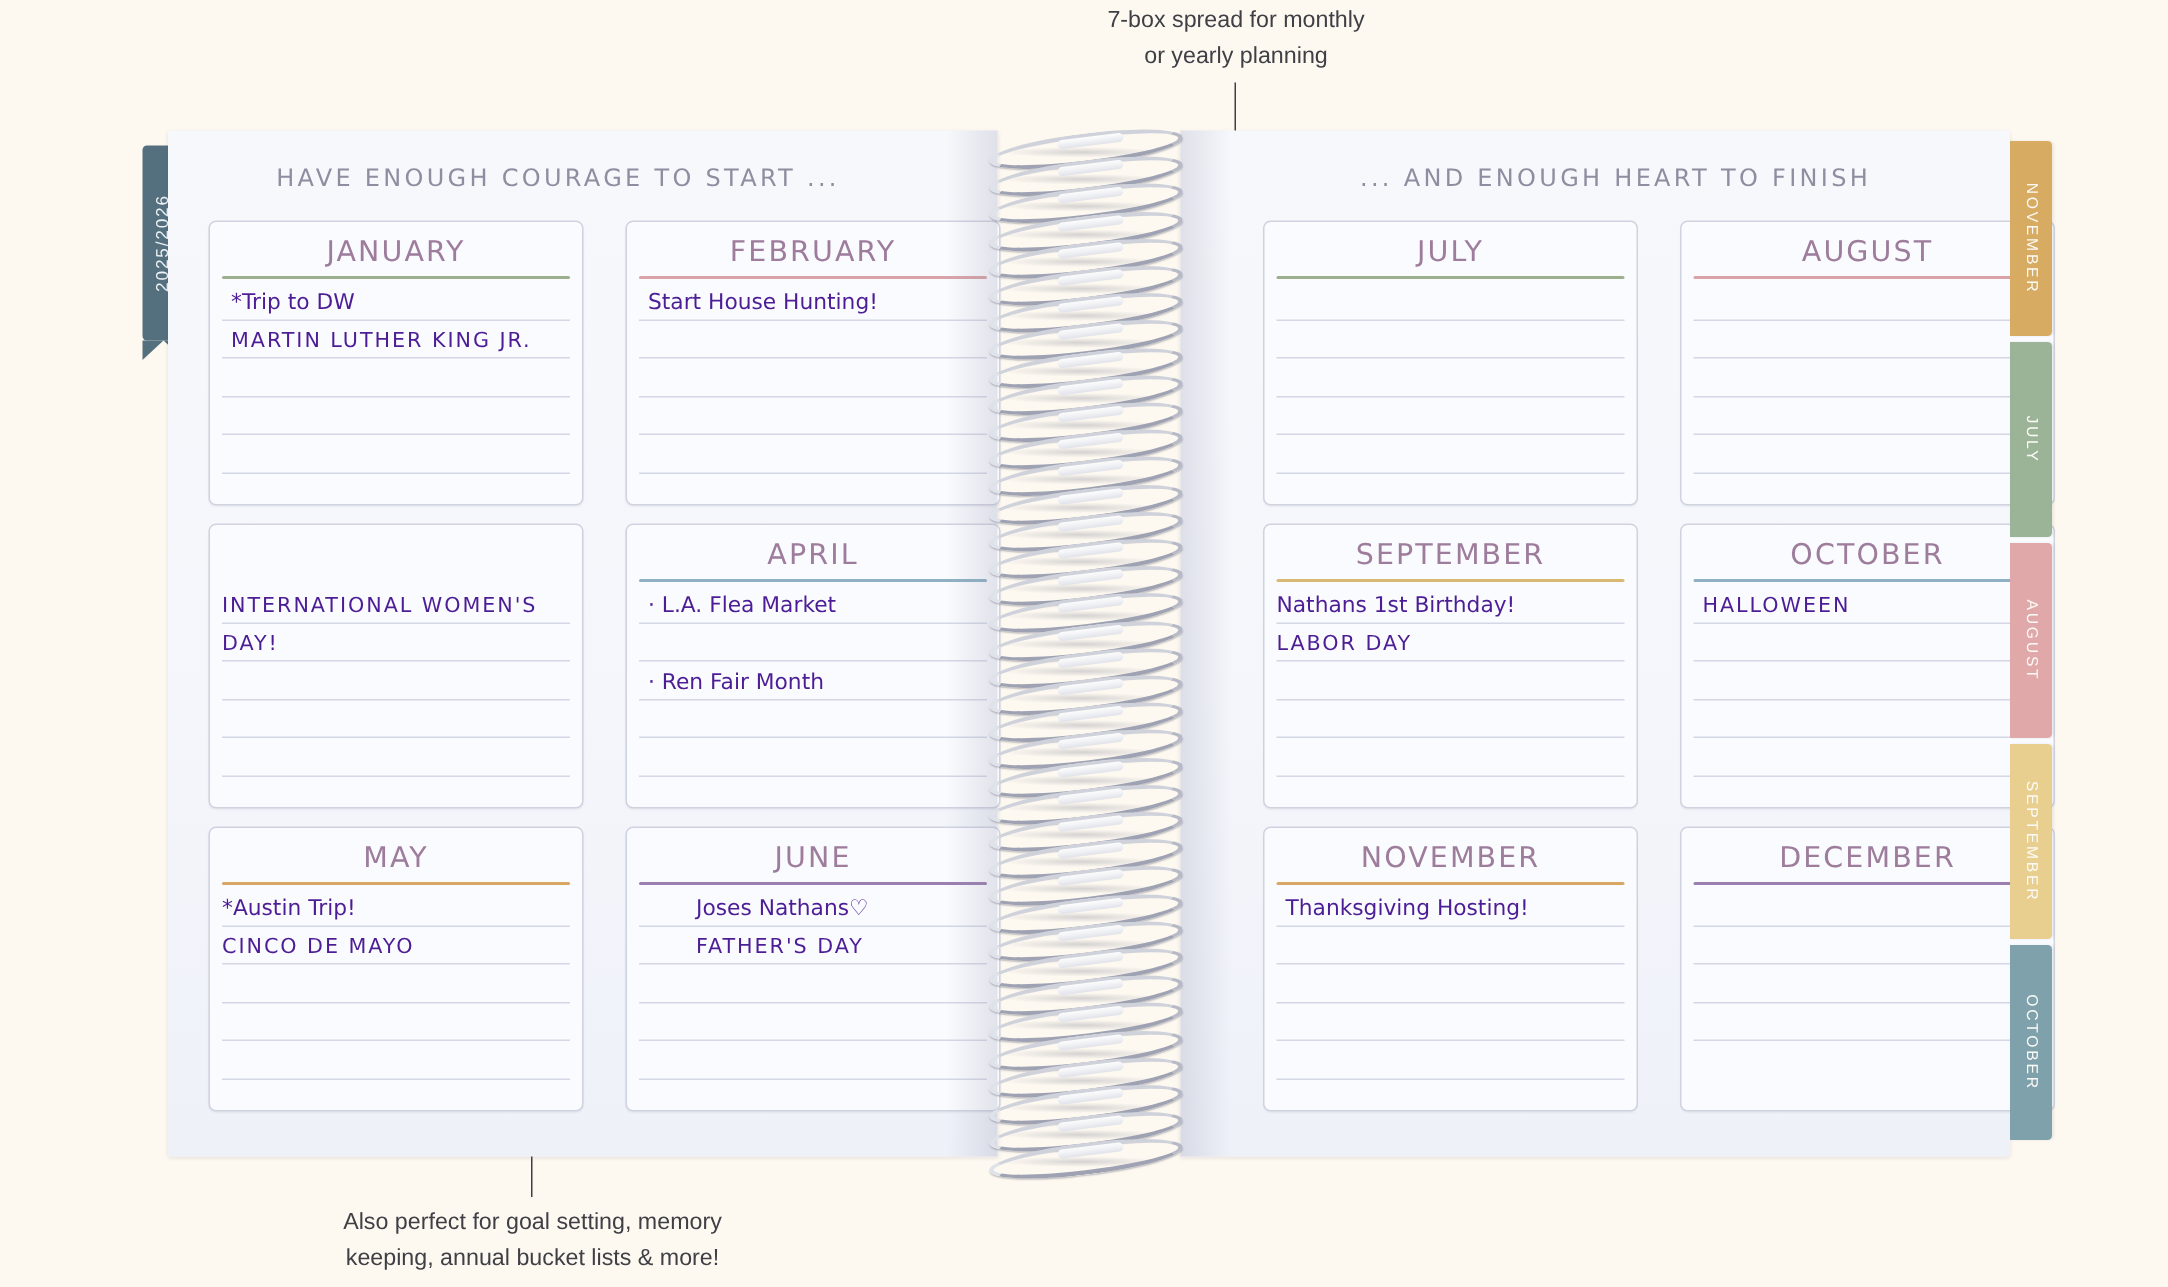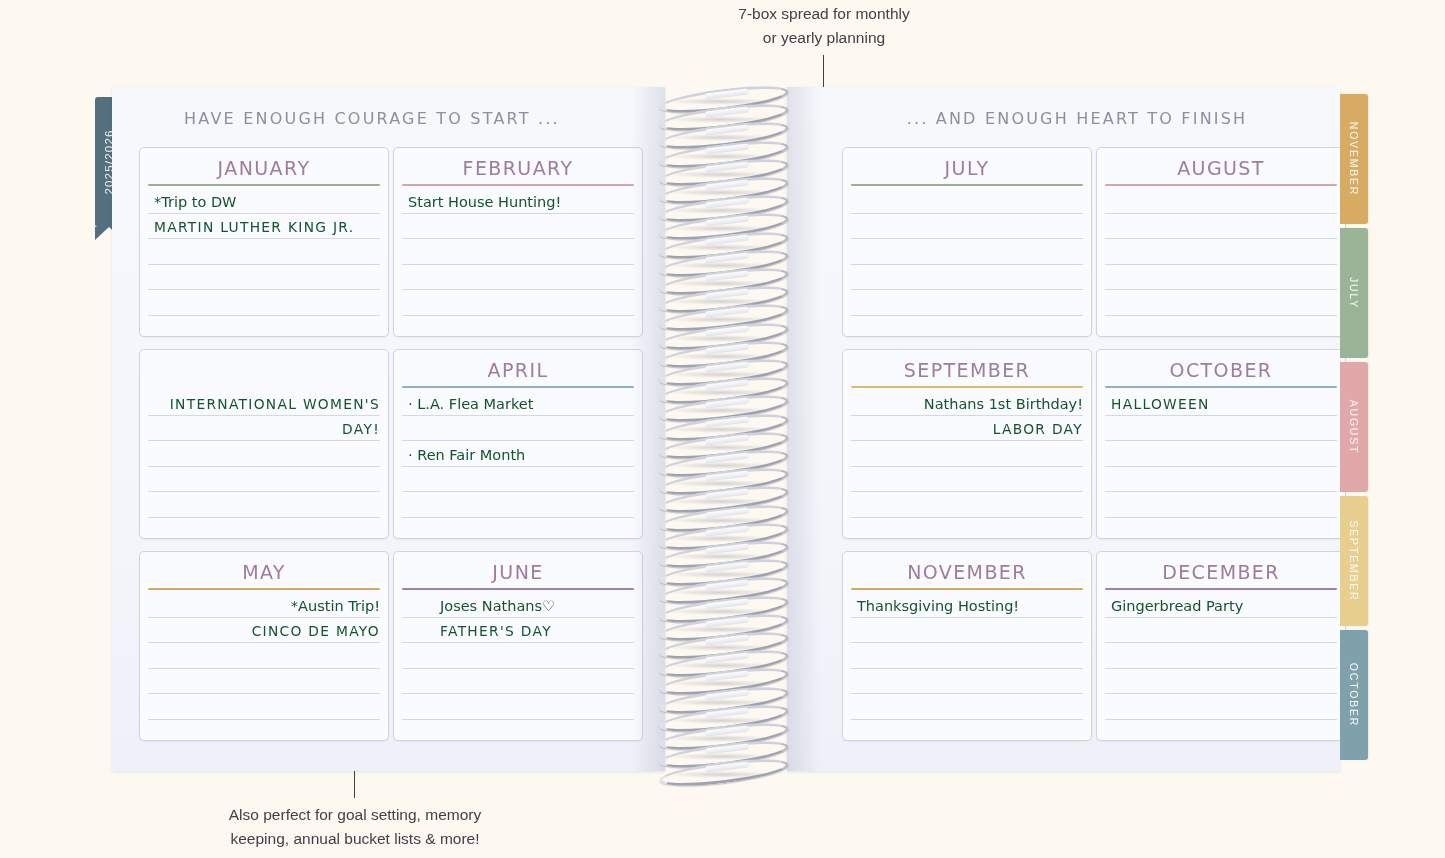--- a/index.html
+++ b/index.html
@@ -177,21 +177,21 @@
   .header-left  { left: 0; width: 520px; text-align: center; }
   .header-right { left: 30px; width: 520px; text-align: center; }
 
   
   .grid {
     position: absolute;
     top: 60px;
     display: grid;
     grid-template-columns: 250px 250px;
     grid-template-rows: 190px 190px 190px;
-    gap: 12px 4px;
+    gap: 12px 28px;
   }
   .grid-left  { left: 27px; }
   .grid-right { left: 55px; }
 
   .month-box {
     position: relative;
     background: #fafbfe;
     border: 1px solid #cfd3e0;
     border-radius: 5px;
     overflow: hidden;
@@ -221,27 +221,27 @@
   }
   .line {
     position: relative;
     height: 24.5px;
     border-bottom: 1px solid #d4d8e6;
   }
   .entry {
     position: absolute;
     left: 6px;
     bottom: 3px;
-    color: #14532d;
+    color: #4c1d95;
     font-family: "DejaVu Sans", sans-serif;
     font-size: 14.5px;
     white-space: nowrap;
   }
   .entry.caps { letter-spacing: 1.3px; font-size: 13.8px; text-align: right; }
-  .entry.center { left: 0; right: 0; text-align: right; }
+  .entry.center { left: 0; right: 0; text-align: left; }
 </style>
 </head>
 <body>
 
 <div id="stage">
 
   <div class="callout callout-top">7-box spread for monthly
 or yearly planning</div>
   <div class="leader leader-v" style="left:823px; top:55px; height:178px;"></div>
   <div class="dot" style="left:819px; top:228px;"></div>
@@ -449,23 +449,20 @@
             <div class="line"></div>
           </div>
         </div>
 
         <div class="month-box">
           <div class="month-title">
             <span>DECEMBER</span>
             <div class="month-rule" style="background:#9a7fb0"></div>
           </div>
           <div class="lines">
-            <div class="line">
-                <span class="entry">Gingerbread Party</span>
-              </div>
             <div class="line"></div>
             <div class="line"></div>
             <div class="line"></div>
             <div class="line"></div>
           </div>
         </div>
 
       </div>
     </div>
 

